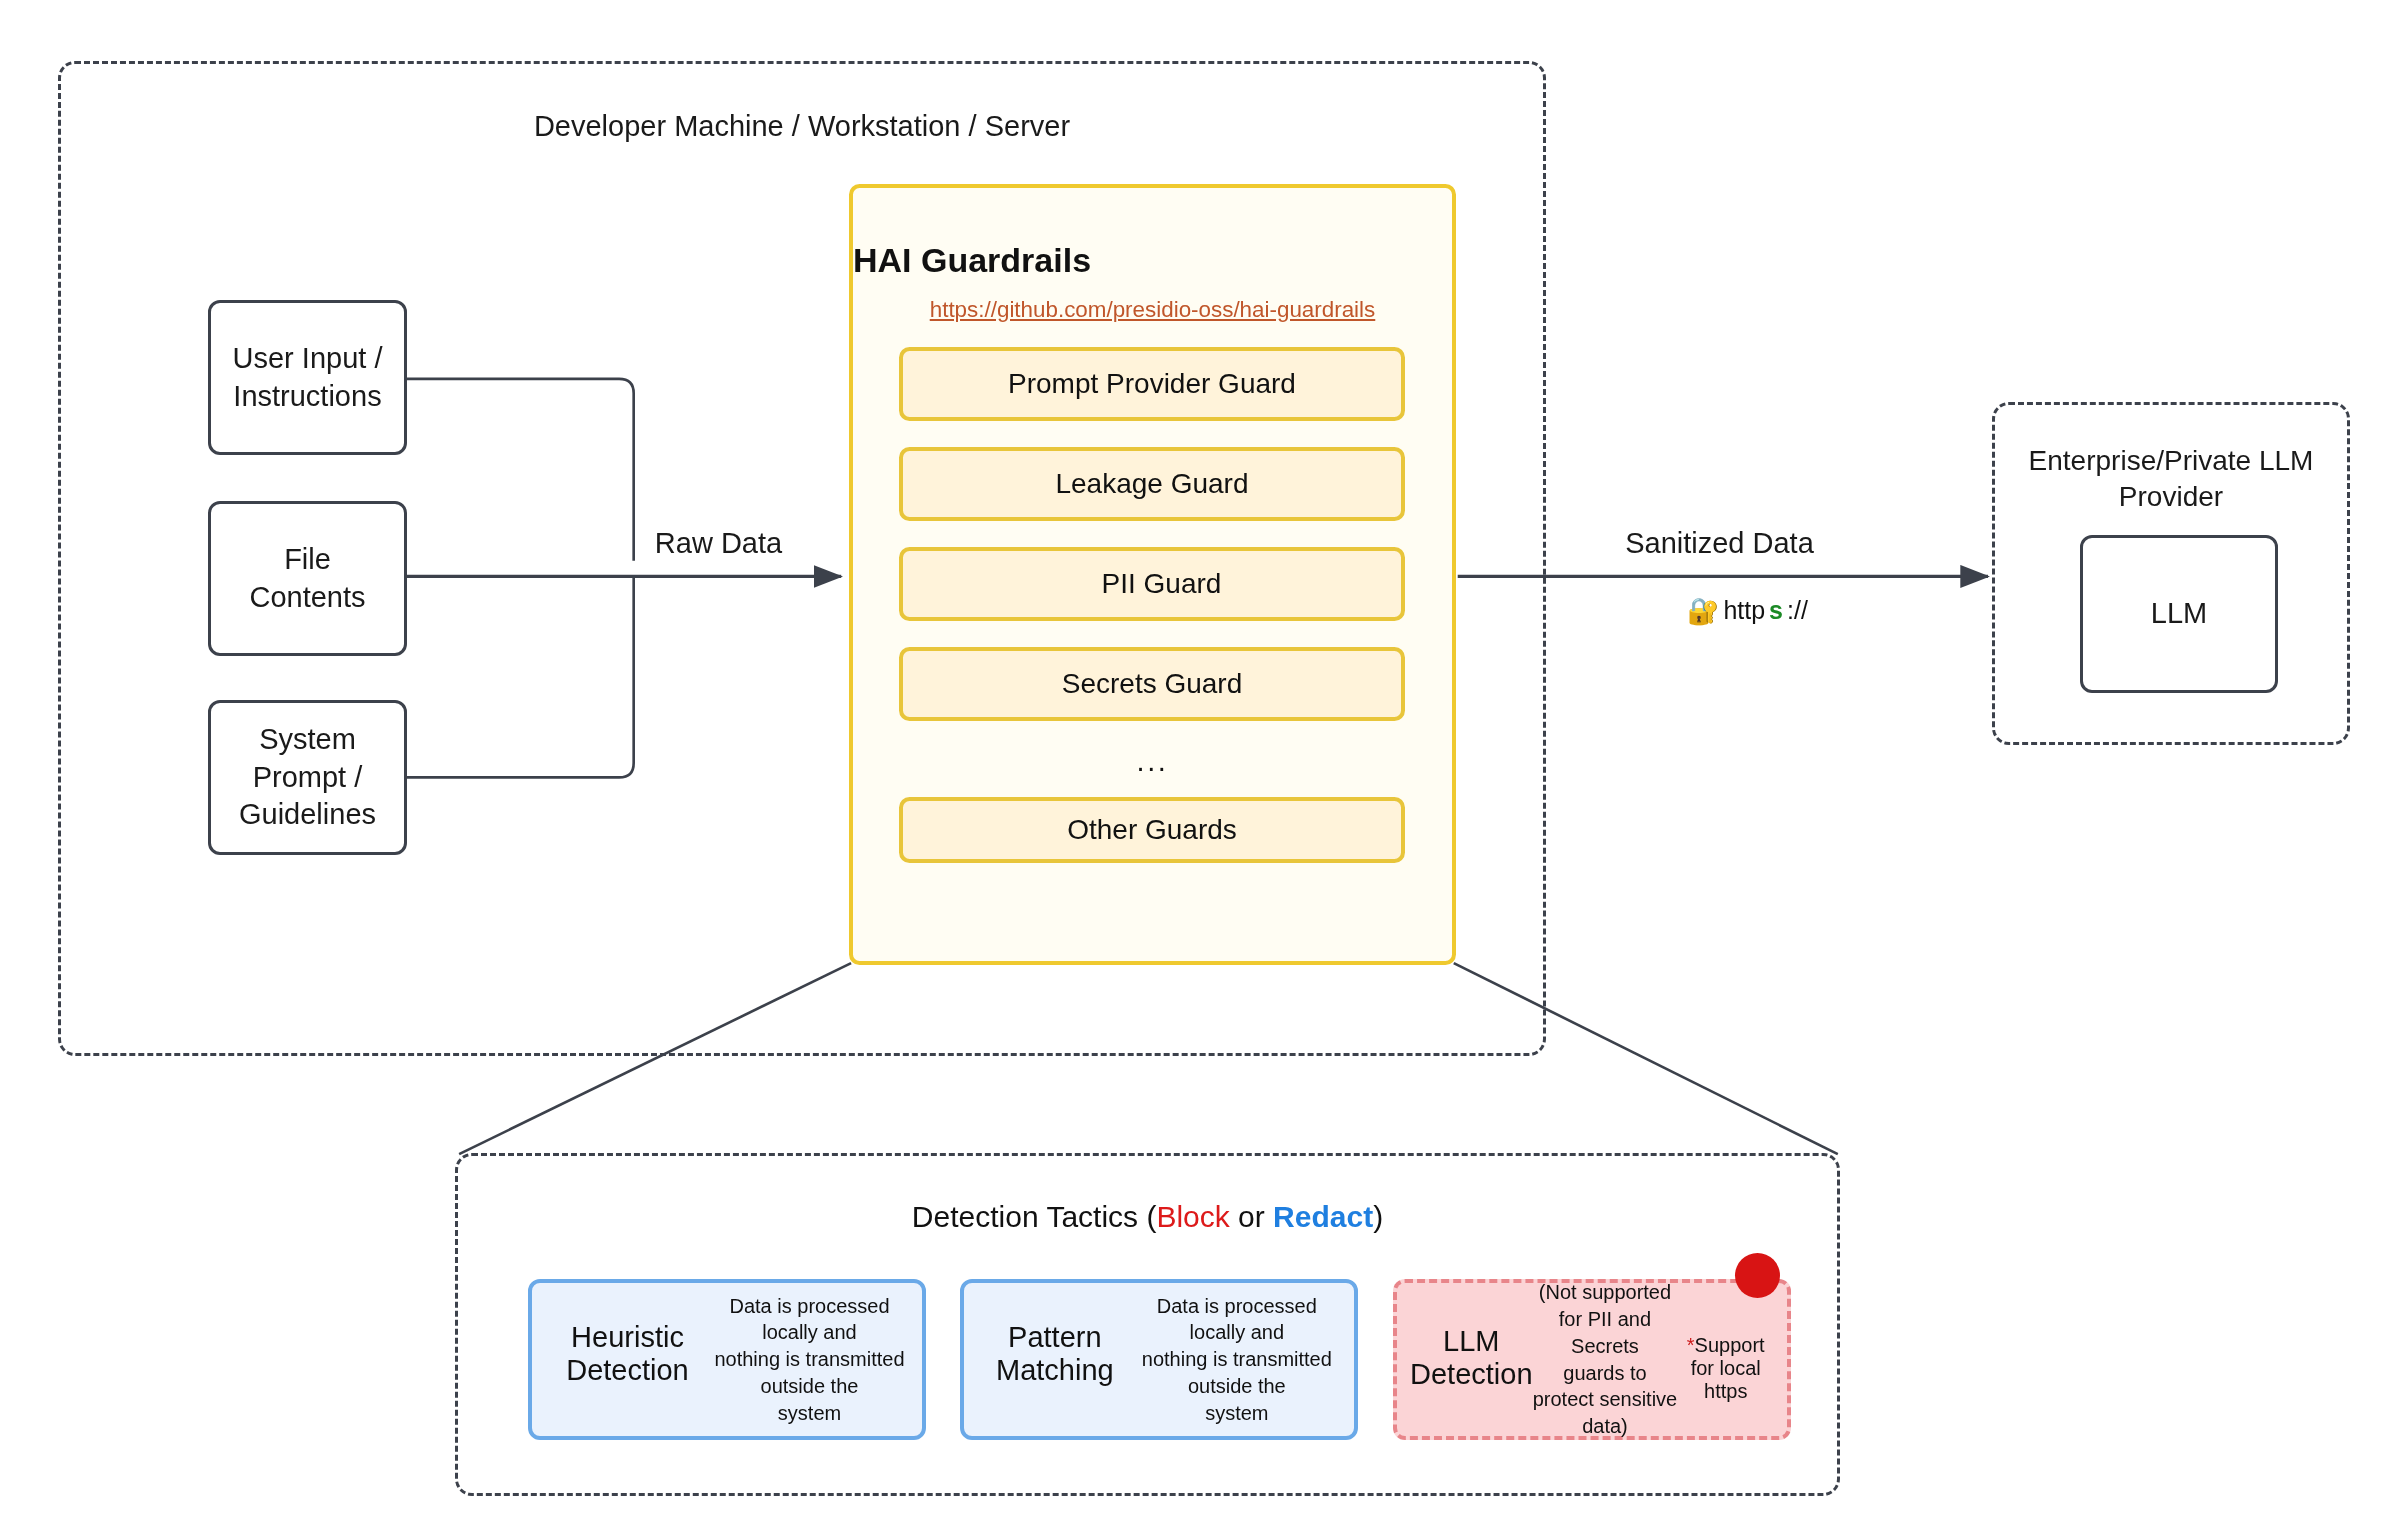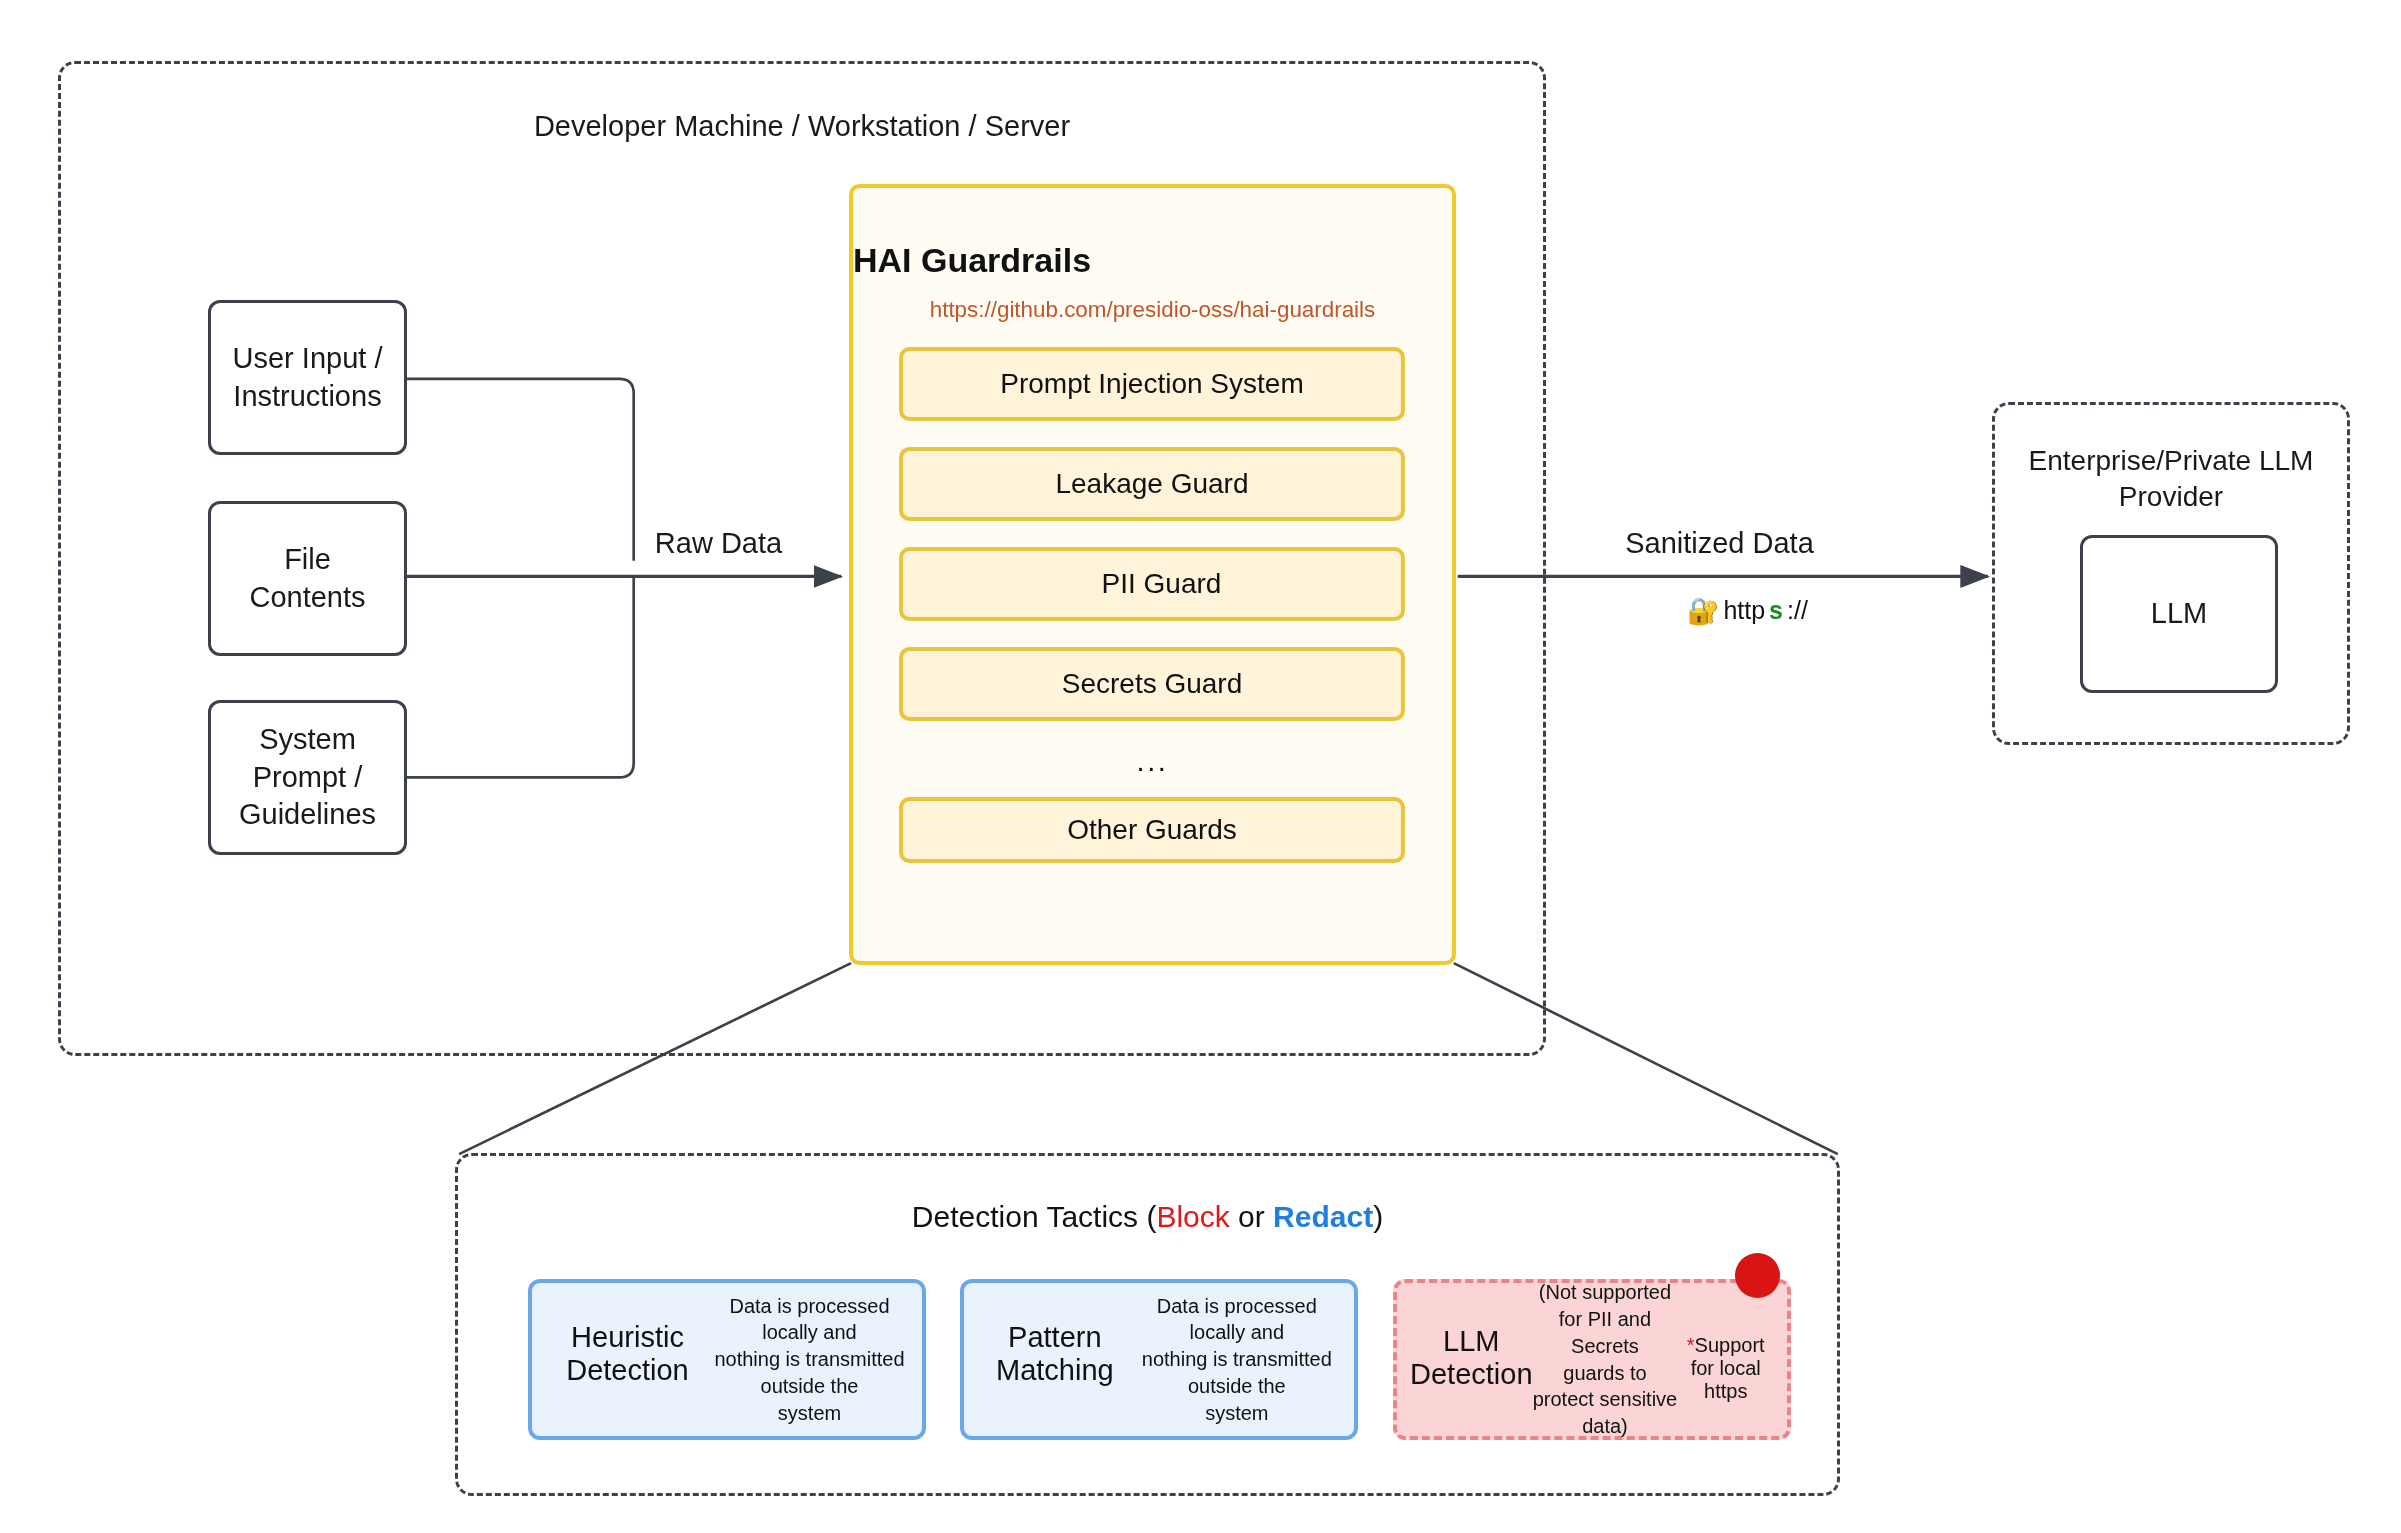--- a/index.html
+++ b/index.html
@@ -195,24 +195,24 @@
     <span>System
 Prompt /
 Guidelines</span>
   </div>
 
   <div class="edge-label" style="left:613px; top:527px; width:211px;">Raw Data</div>
 
   <div class="abs guardrails-panel" style="left:849px; top:184px; width:607px; height:781px;">
 
     <div class="guardrails-title" style="top:53px;">HAI Guardrails</div>
-    <div class="guardrails-url" style="top:109px;">https://github.com/presidio-oss/hai-guardrails</div>
+    <div class="guardrails-url" style="top:109px;text-decoration:underline;">https://github.com/presidio-oss/hai-guardrails</div>
 
     <div class="abs guard-item" style="left:46px; top:159px; width:506px; height:74px;">
-      <span>Prompt Injection System</span>
+      <span>Prompt Provider Guard</span>
     </div>
 
     <div class="abs guard-item" style="left:46px; top:259px; width:506px; height:74px;">
       <span>Leakage Guard</span>
     </div>
 
     <div class="abs guard-item" style="left:46px; top:359px; width:506px; height:74px;padding-left:19px;">
       <span>PII Guard</span>
     </div>
 

